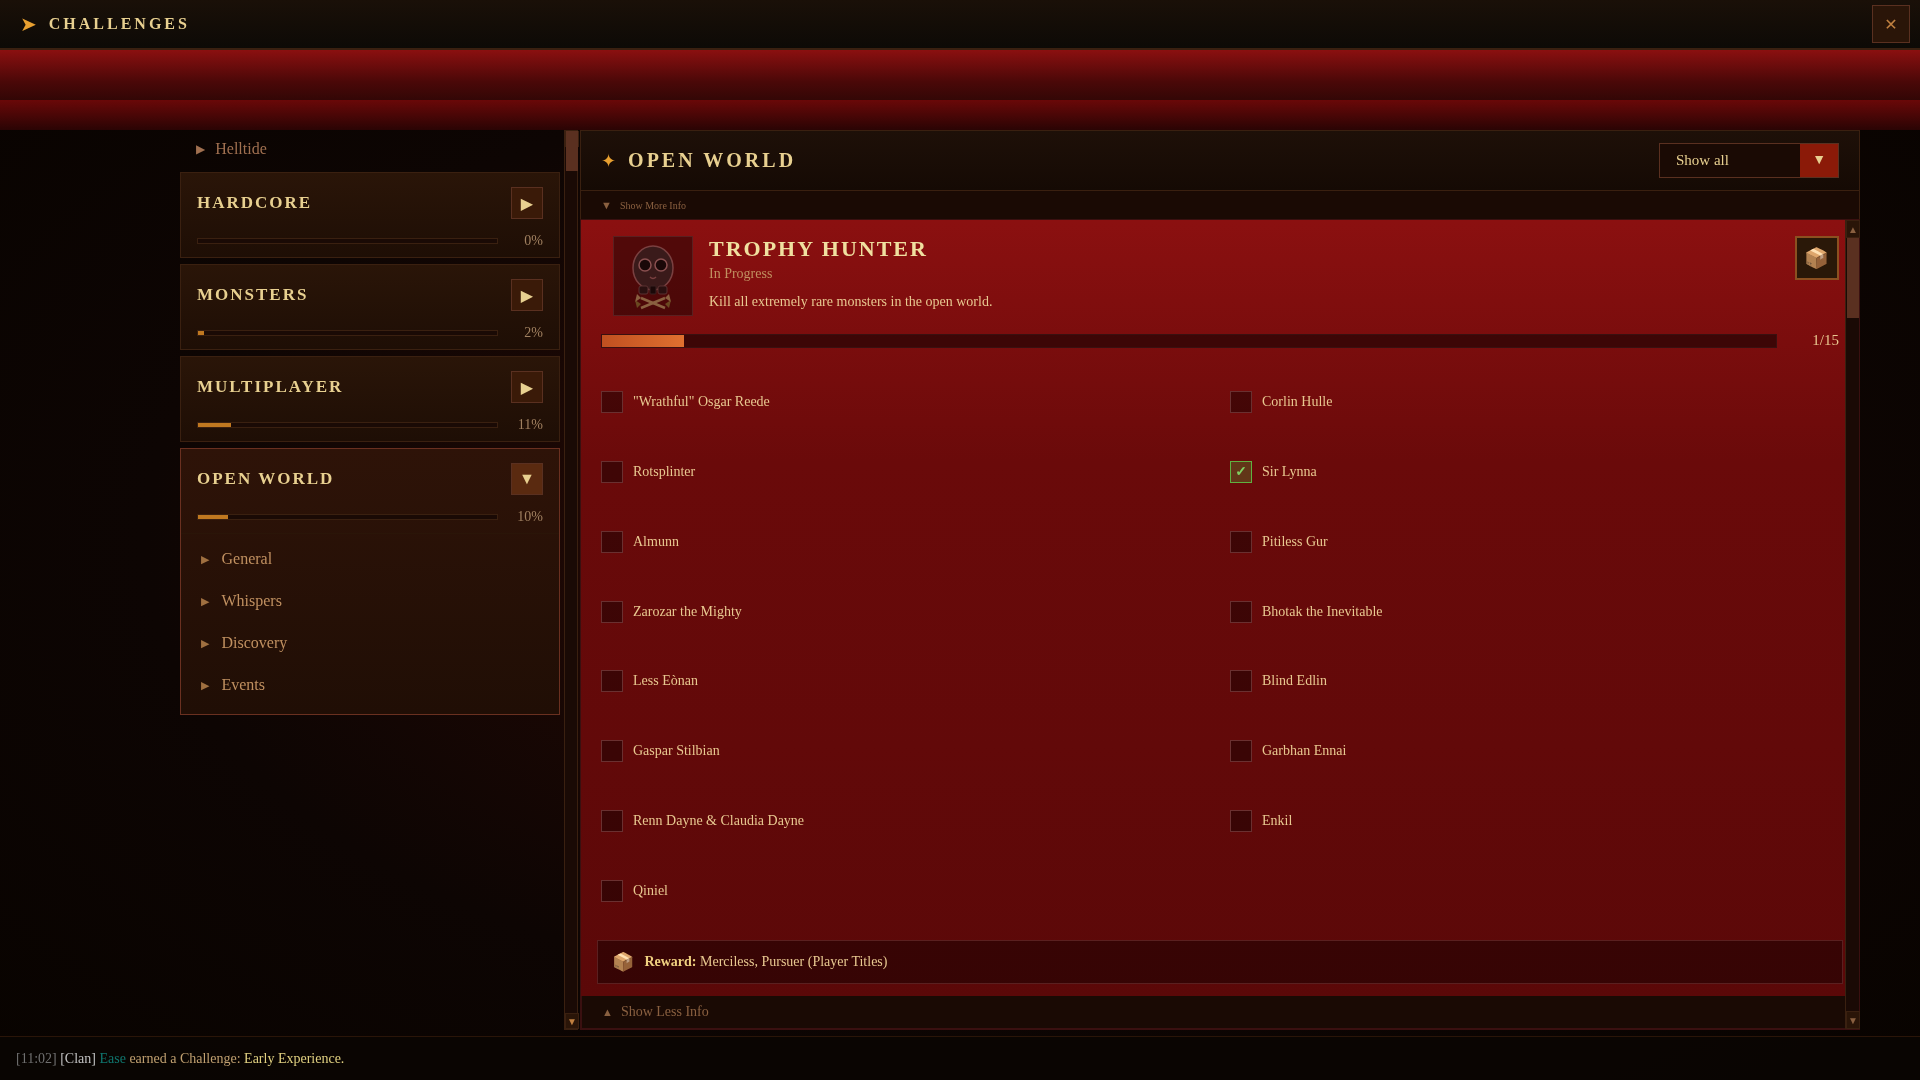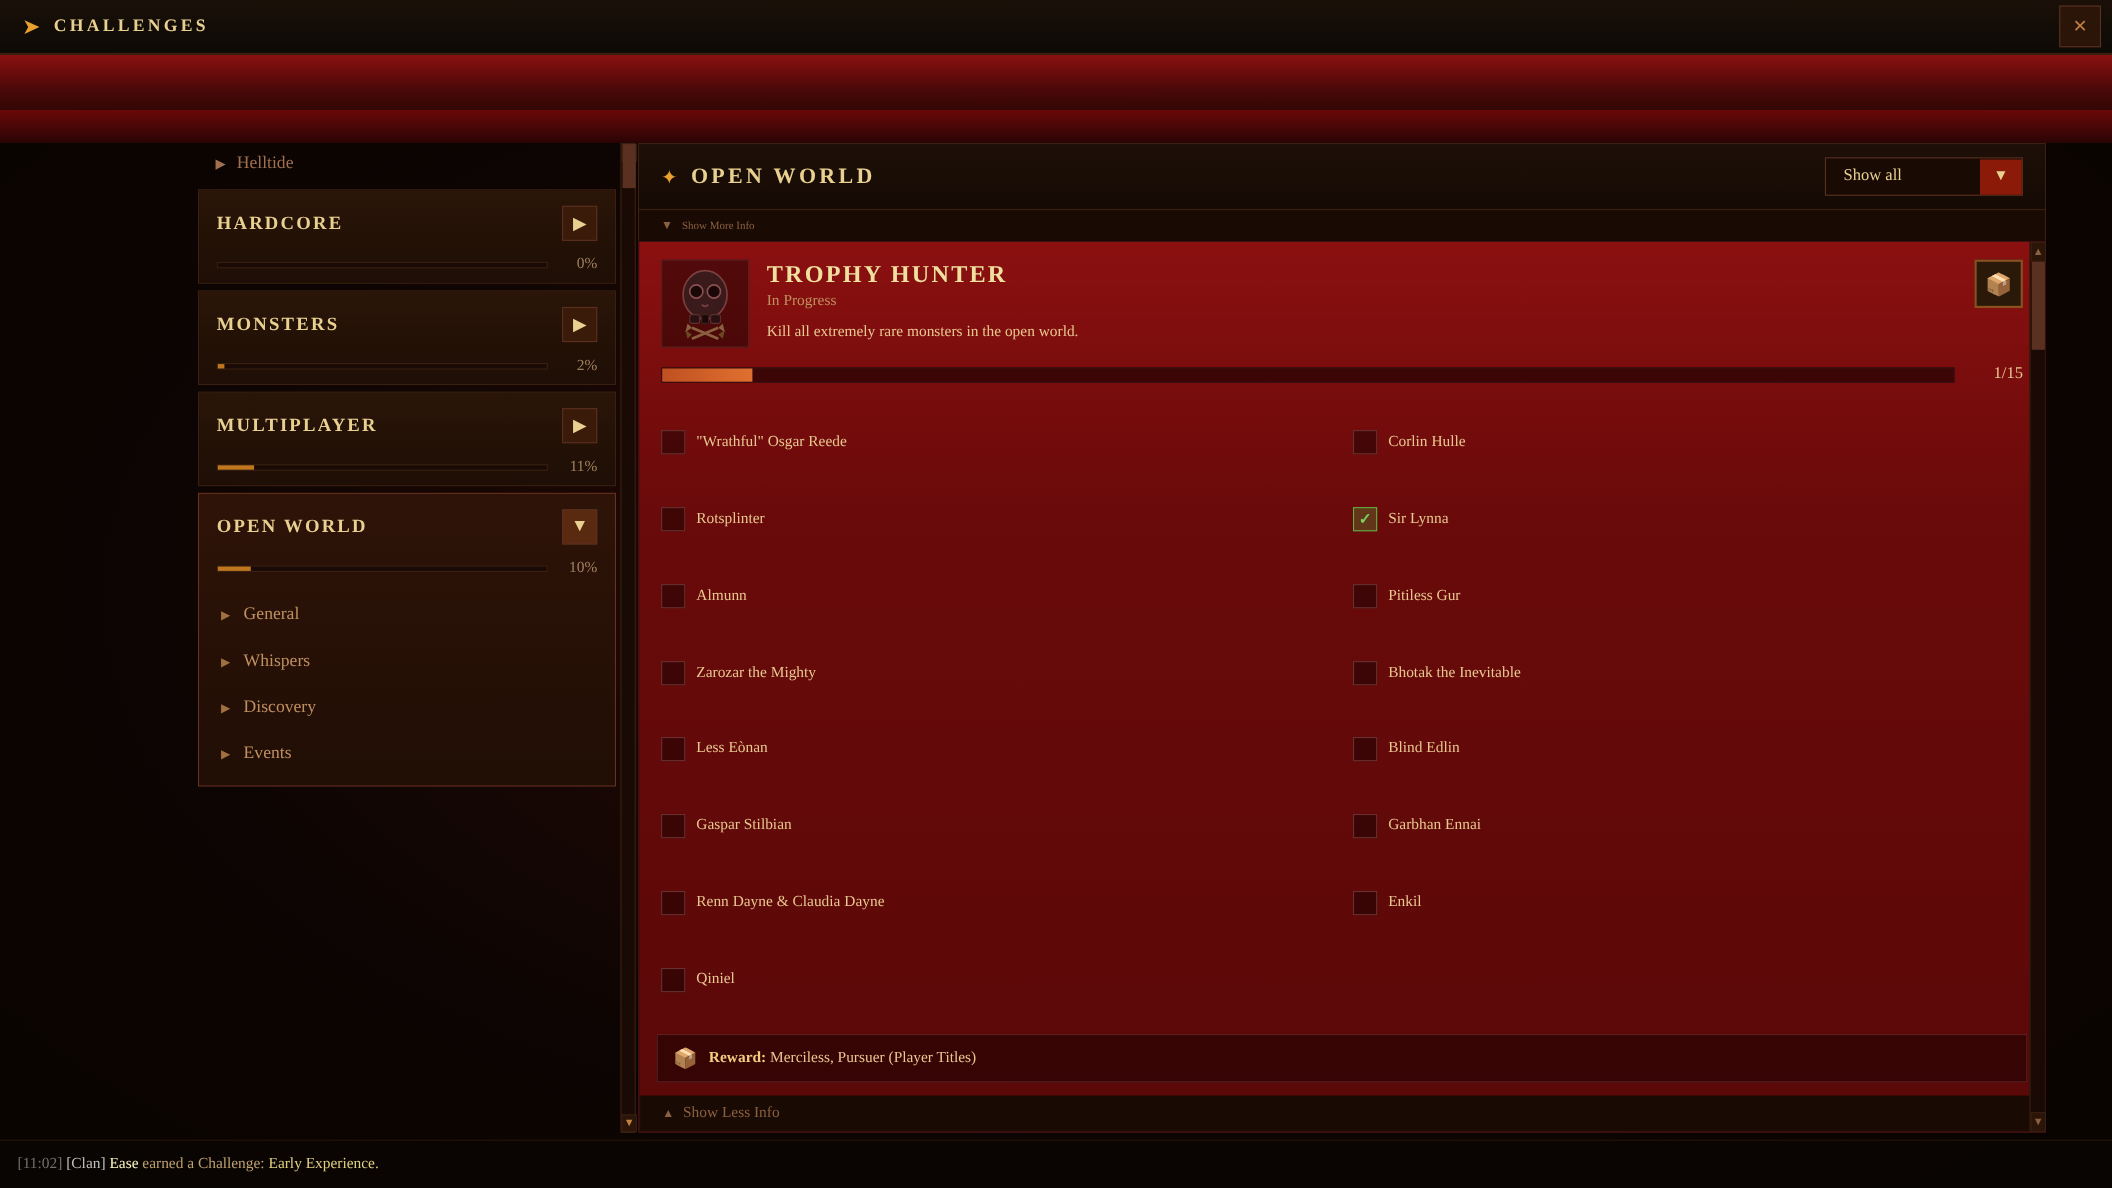--- a/index.html
+++ b/index.html
@@ -234,21 +234,20 @@
     }
     .panel-header-title {
       color: #e8d090;
       font-size: 20px;
       font-weight: bold;
       letter-spacing: 3px;
       flex: 1;
     }
     .show-all-dropdown {
       display: flex;
-      align-items: center;
       background: #1a0a04;
       border: 1px solid #5a3020;
       min-width: 180px;
       margin-left: 21px;
     }
     .show-all-label {
       color: #e8d090;
       font-size: 15px;
       padding: 8px 16px;
       flex: 1;
@@ -285,20 +284,21 @@
       flex: 1;
       display: flex;
       flex-direction: column;
       position: relative;
     }
 
     .trophy-card-header {
       display: flex;
       padding: 16px 20px 12px;
       gap: 16px;
+      margin-left: 12px;
     }
     .trophy-icon-wrap {
       width: 80px;
       height: 80px;
       background: rgba(0,0,0,0.4);
       border: 1px solid #5a2020;
       display: flex;
       align-items: center;
       justify-content: center;
       flex-shrink: 0;
@@ -485,21 +485,21 @@
       color: #909090;
       font-size: 14px;
     }
     .chat-time {
       color: #707070;
     }
     .chat-clan {
       color: #c0c0c0;
     }
     .chat-name {
-      color: #fef9c3;
+      color: #0f766e;
     }
     .chat-highlight {
       color: #e0d080;
     }
     .chat-normal {
       color: #c0a070;
     }
 
     
     .right-panel-wrap {

